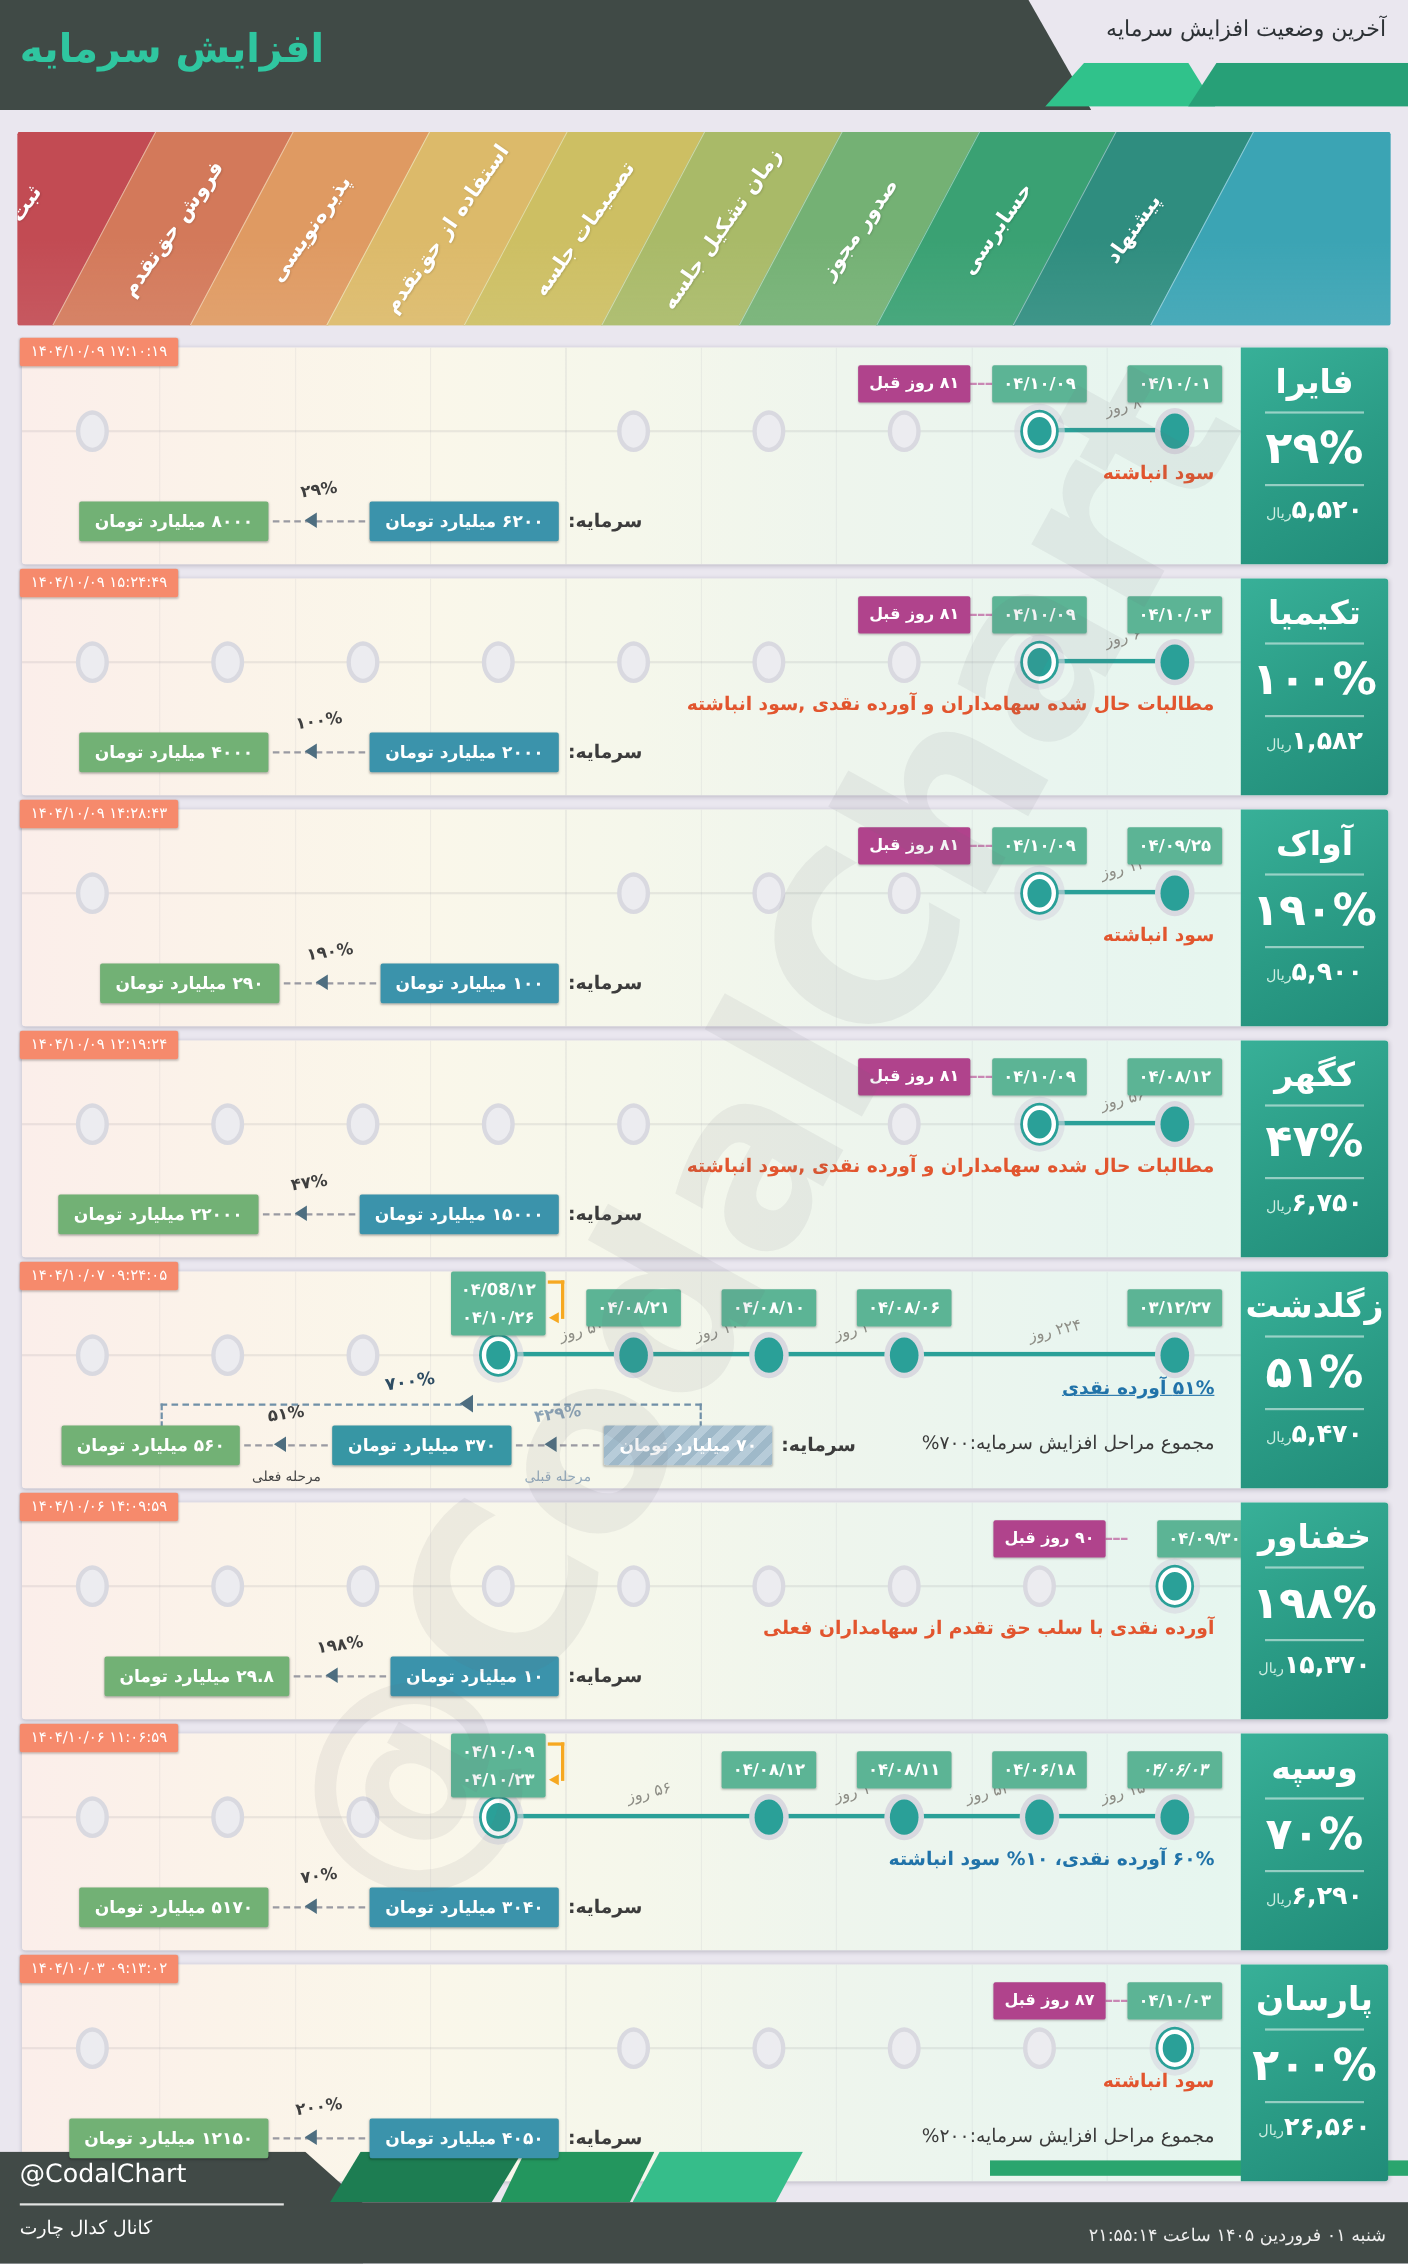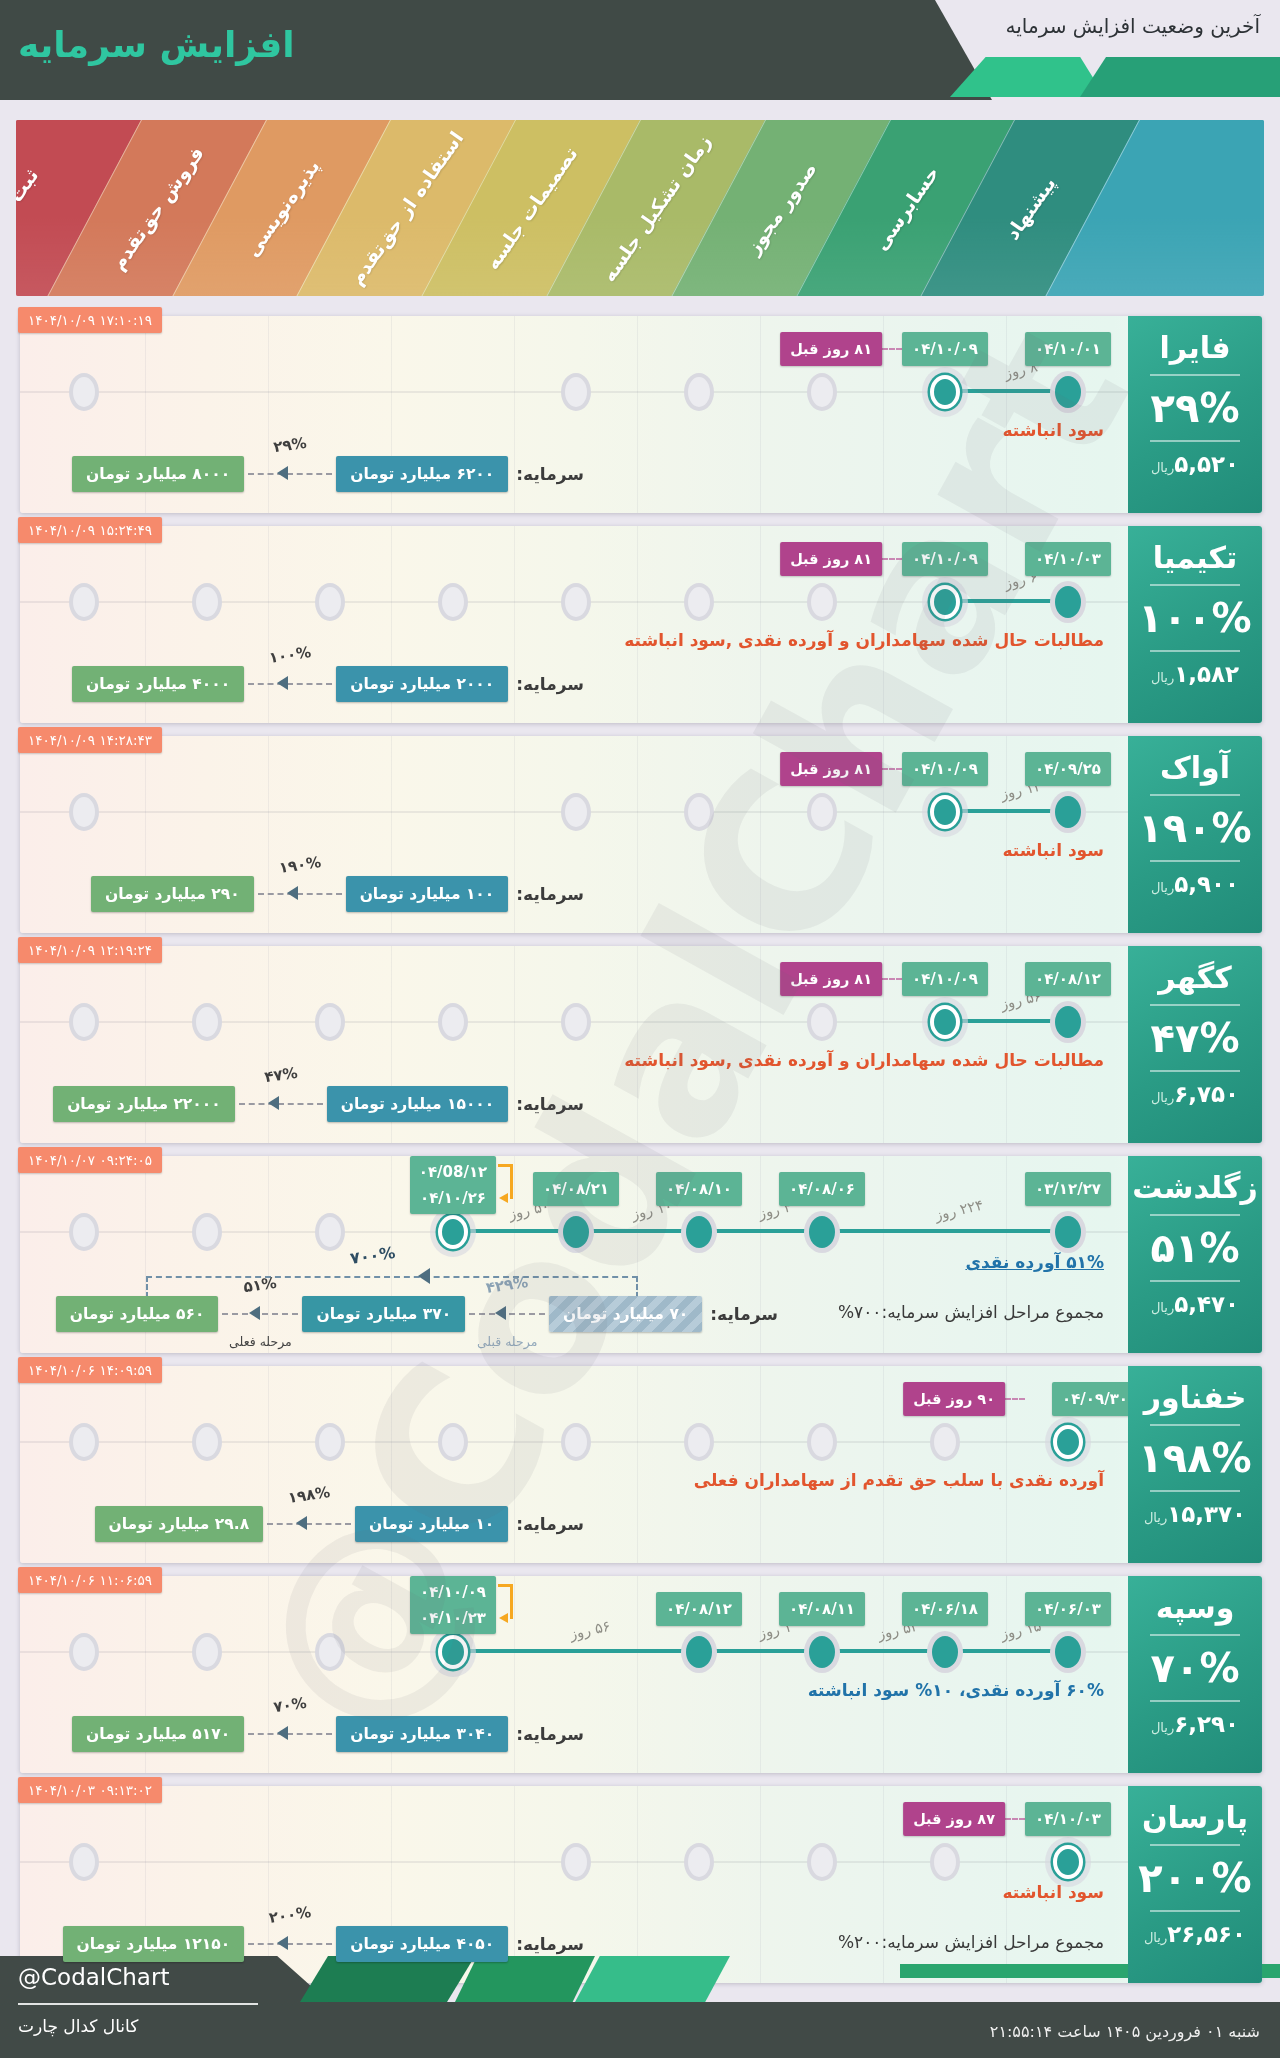--- a/index.html
+++ b/index.html
@@ -450,21 +450,21 @@
         <div class="bracket" style="left: 478px;"></div>
         <div class="date-badge" style="left: 636px;">
           <div>۰۴/۰۸/۱۲</div>
         </div>
         <div class="date-badge" style="left: 759px;">
           <div>۰۴/۰۸/۱۱</div>
         </div>
         <div class="date-badge" style="left: 882px;">
           <div>۰۴/۰۶/۱۸</div>
         </div>
-        <div class="date-badge" style="left: 1005px;">
+        <div class="date-badge" style="left: 1005px; font-style: italic;">
           <div>۰۴/۰۶/۰۳</div>
         </div>
         <div class="note note-blue" style="top: 104px;">۶۰% آورده نقدی، ۱۰% سود انباشته</div>
         <div class="chain" style="width: 548px;">
           <span class="cap-label">سرمایه:</span>
           <div class="cap-badge cap-blue">۳۰۴۰ میلیارد تومان</div>
           <div class="cap-arrow">
             <div class="dash"></div>
             <div class="head"></div>
             <div class="pct">۷۰%</div>

